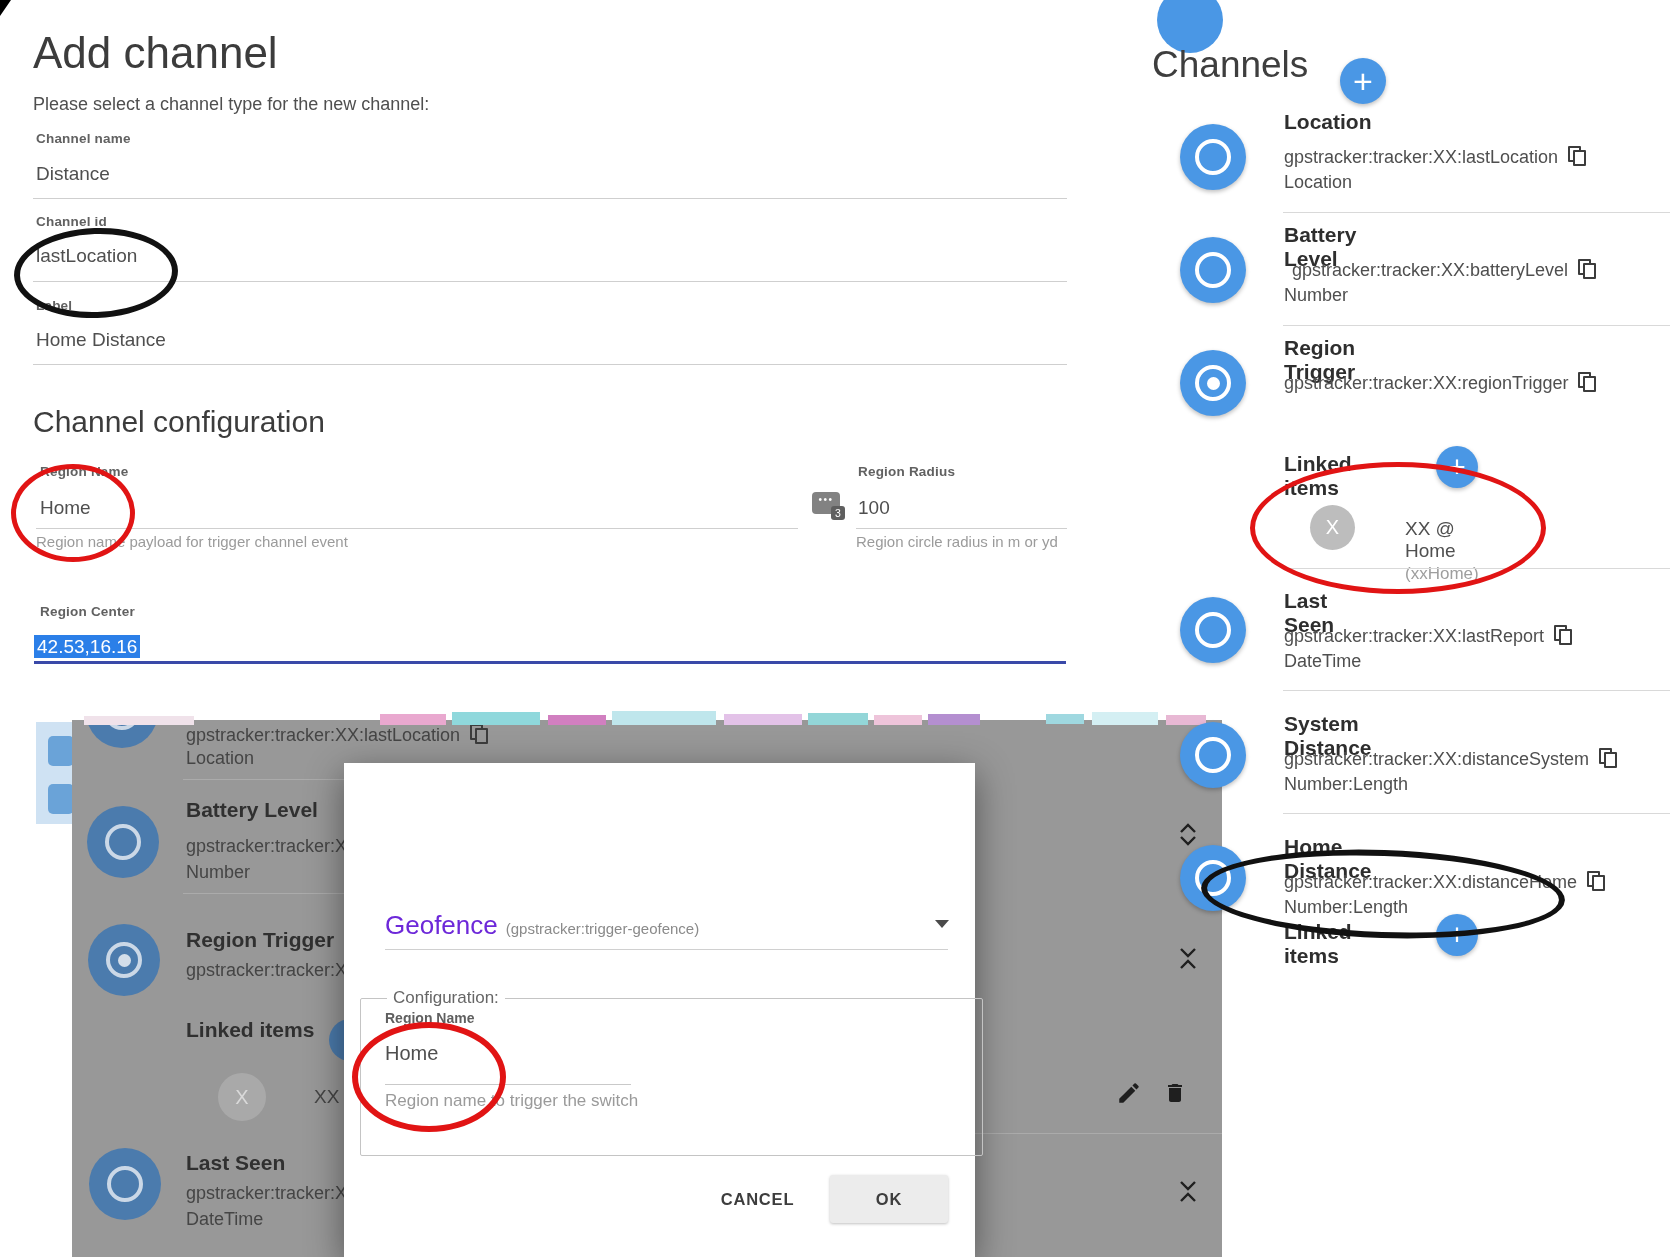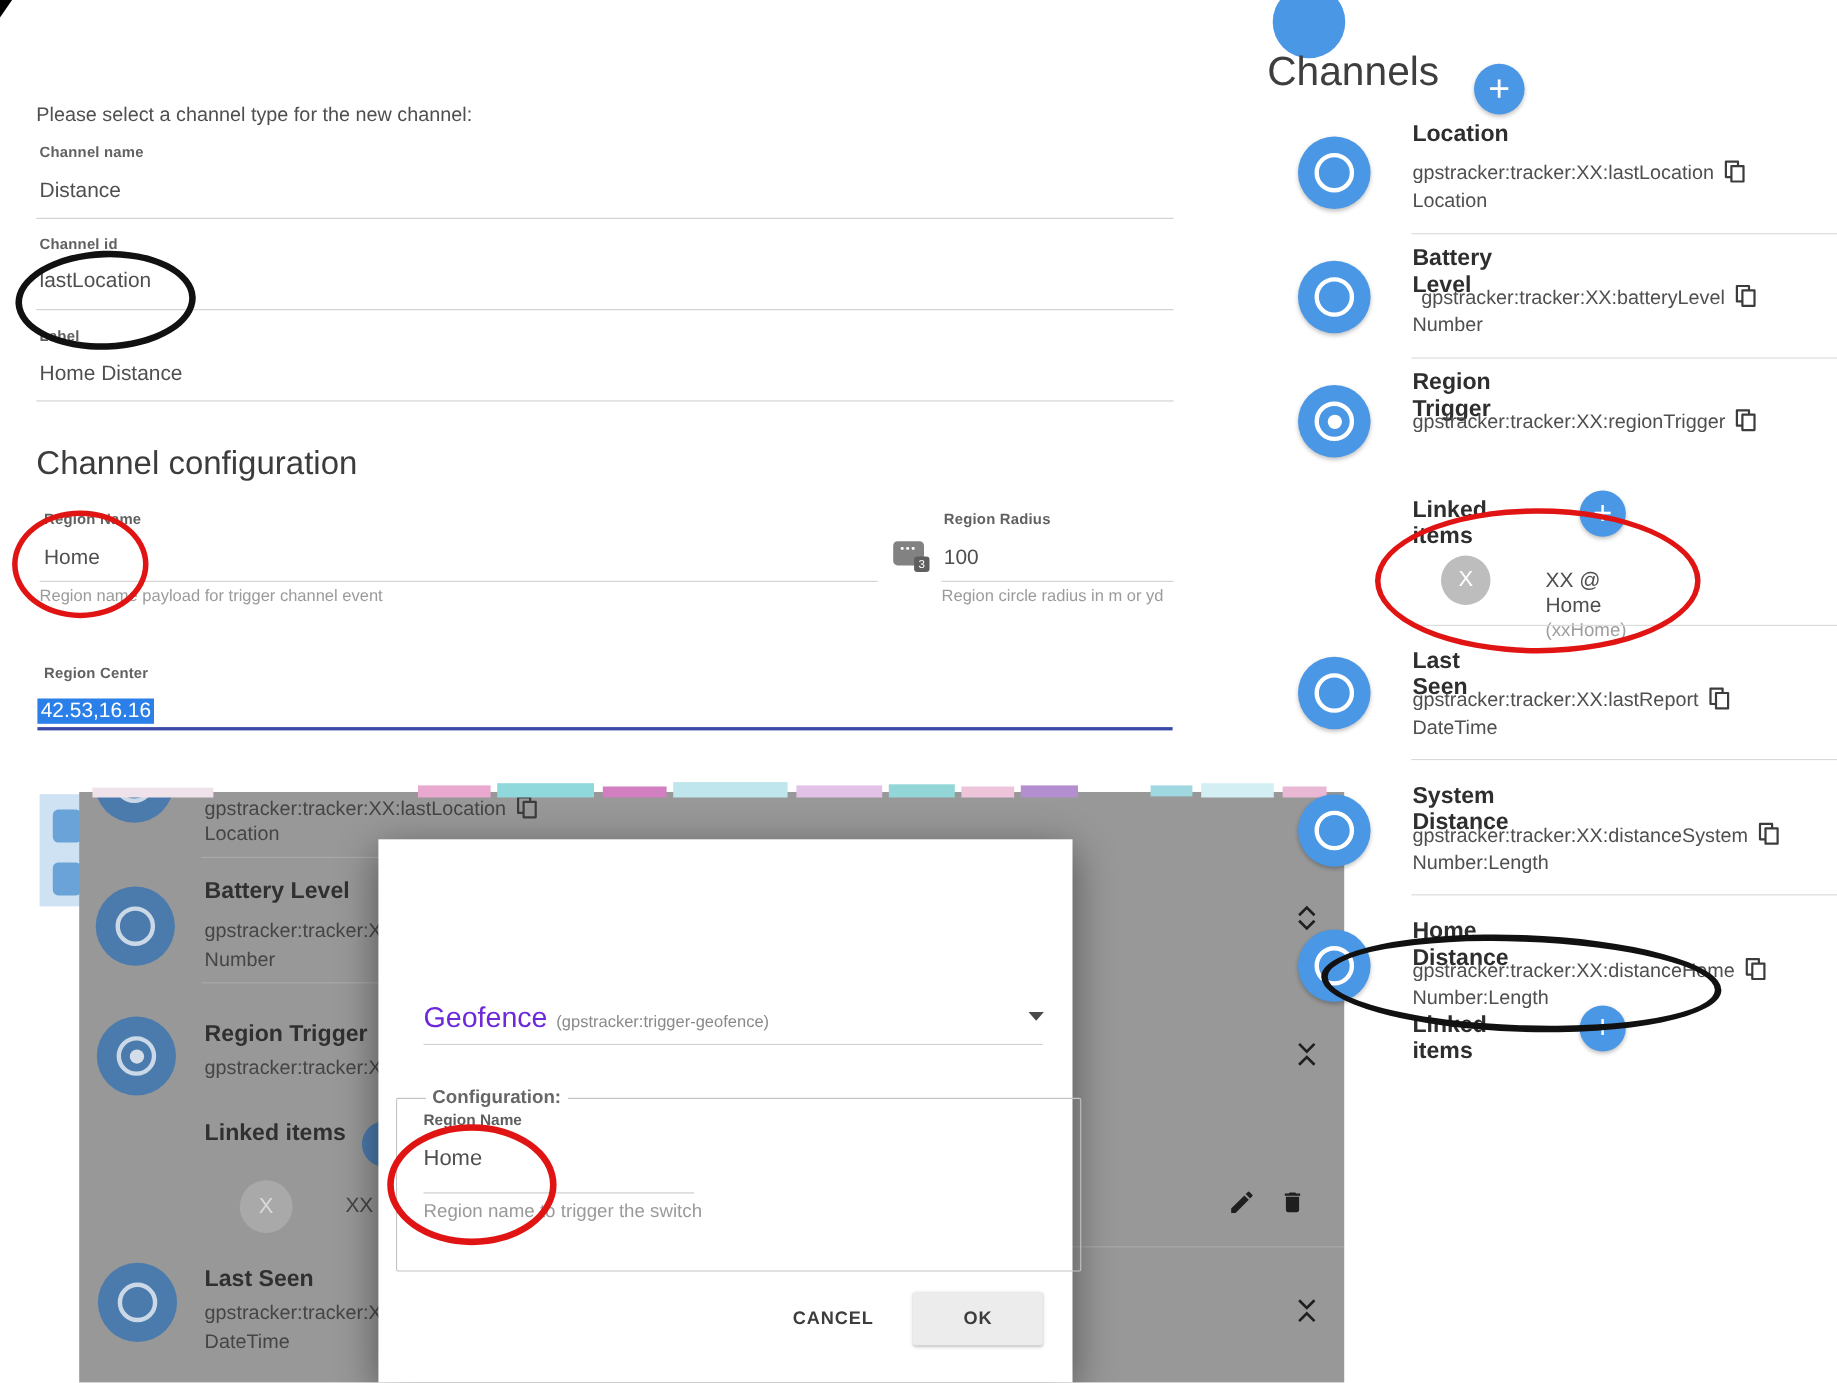--- a/index.html
+++ b/index.html
@@ -47,39 +47,40 @@
   
   #modal{position:absolute;left:344px;top:763px;width:631px;height:494px;background:#fff;z-index:20;
         box-shadow:0 10px 35px rgba(0,0,0,.45);}
   .mtitle{font-size:44px;color:#3f3f3f;font-weight:400;}
   .ddval{font-size:26px;color:#6d28d9;}
   .dddetail{font-size:15px;color:#8a8a8a;margin-left:8px;}
   .caret{width:0;height:0;border-left:7px solid transparent;border-right:7px solid transparent;
         border-top:8px solid #4a4a4a;}
   fieldset.cfg{position:absolute;left:16px;top:225px;width:597px;height:150px;margin:0;
         border:1px solid #c4c4c4;border-radius:2px;}
-  fieldset.cfg legend{font-size:17px;color:#666;padding:0 6px;margin-left:14px;font-weight:bold;}
+  fieldset.cfg legend{font-size:17px;color:#666;padding:0 6px;margin-left:14px;}
   .btn-flat{position:absolute;display:flex;align-items:center;justify-content:center;
         font-size:16.5px;font-weight:bold;color:#3d3d3d;letter-spacing:.8px;cursor:pointer;}
   .btn-raised{background:#ececec;border-radius:3px;box-shadow:0 1px 3px rgba(0,0,0,.25);}
   
   .circ{position:absolute;border-radius:50%;z-index:40;pointer-events:none;}
   .frag{position:absolute;z-index:12;}
   .chev{position:absolute;width:20px;display:flex;flex-direction:column;align-items:center;gap:1px;}
   .seltext{background:#2b7fe8;color:#fff;padding:1px 3px;}
   .badge3{position:absolute;left:812px;top:492px;width:28px;height:22px;background:#828282;border-radius:4px;z-index:5;}
   .badge3 .dots{position:absolute;left:0;right:0;top:2px;text-align:center;color:#fff;font-size:10px;letter-spacing:1.5px;}
   .badge3 .b{position:absolute;right:-5px;bottom:-6px;width:14px;height:14px;background:#5f5f5f;border-radius:3px;
         color:#fff;font-size:10.5px;display:flex;align-items:center;justify-content:center;}
 </style>
 </head>
 <body>
 
 <div id="canvas">
 
+  <div class="abs h1" style="left:33px;top:28px;">Add channel</div>
   <div class="abs sub" style="left:33px;top:94px;">Please select a channel type for the new channel:</div>
 
   <div class="abs lbl" style="left:36px;top:131px;">Channel name</div>
   <div class="abs val" style="left:36px;top:163px;">Distance</div>
   <div class="hr" style="left:33px;top:198px;width:1034px;"></div>
 
   <div class="abs lbl" style="left:36px;top:214px;">Channel id</div>
   <div class="abs val" style="left:36px;top:245px;">lastLocation</div>
   <div class="hr" style="left:33px;top:281px;width:1034px;"></div>
 

